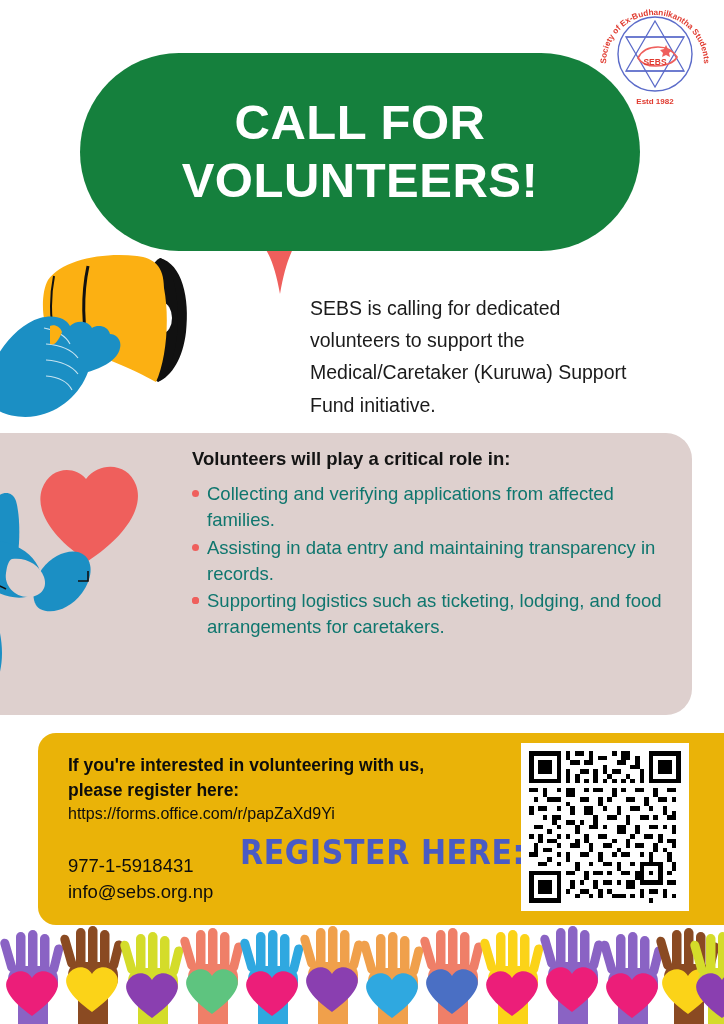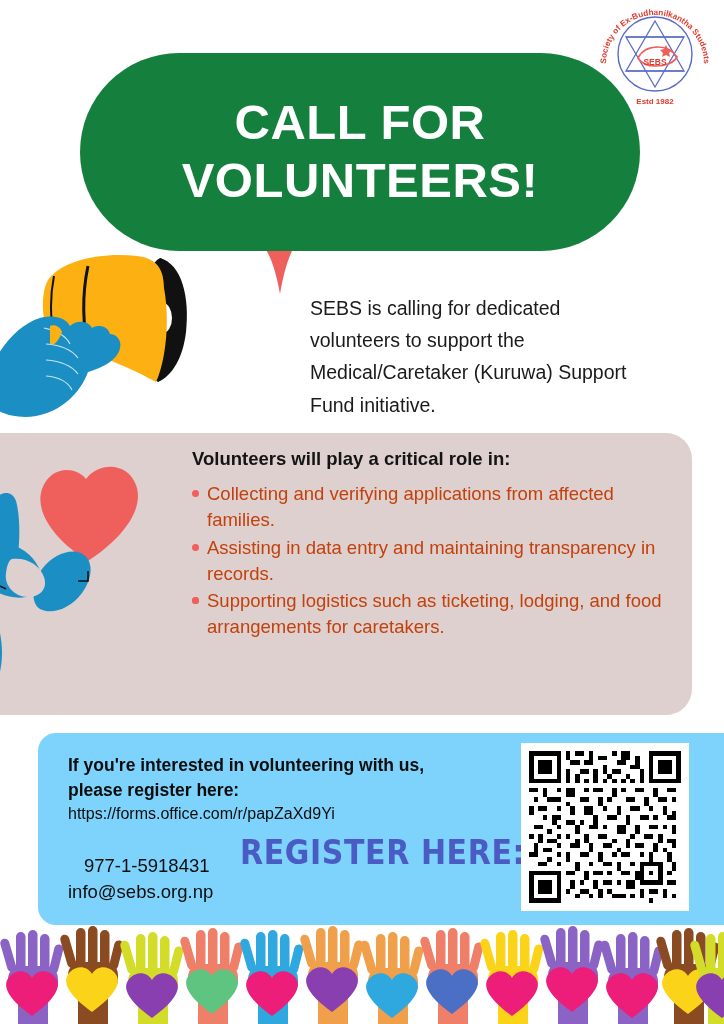--- a/index.html
+++ b/index.html
@@ -119,41 +119,41 @@
   ul.role-list {
     list-style: none;
     margin: 0;
     padding: 0;
   }
   ul.role-list li {
     position: relative;
     padding-left: 15px;
     font-size: 18.5px;
     line-height: 1.42;
-    color: #c2410c;
+    color: #0f766e;
     margin-bottom: 1px;
   }
   ul.role-list li .bullet {
     position: absolute;
     left: 0;
     top: 9px;
     width: 7px;
     height: 7px;
     border-radius: 50%;
     background: #ef5f5c;
   }
 
   
   #contact-box {
     position: absolute;
     left: 38px;
     top: 733px;
     width: 686px;
     height: 192px;
-    background: #7dd3fc;
+    background: #eab308;
     border-radius: 18px 0 0 18px;
     z-index: 12;
   }
   #contact-lead {
     position: absolute;
     left: 30px;
     top: 20px;
     width: 420px;
     font-size: 17.5px;
     font-weight: bold;
@@ -166,21 +166,20 @@
     top: 72px;
     font-size: 16px;
     color: #0d0d0d;
   }
   #contact-phone {
     position: absolute;
     left: 30px;
     top: 122px;
     font-size: 18.5px;
     color: #0d0d0d;
-    margin-left: 16px;
   }
   #contact-email {
     position: absolute;
     left: 30px;
     top: 148px;
     font-size: 18.5px;
     color: #0d0d0d;
   }
   #register-here {
     position: absolute;

